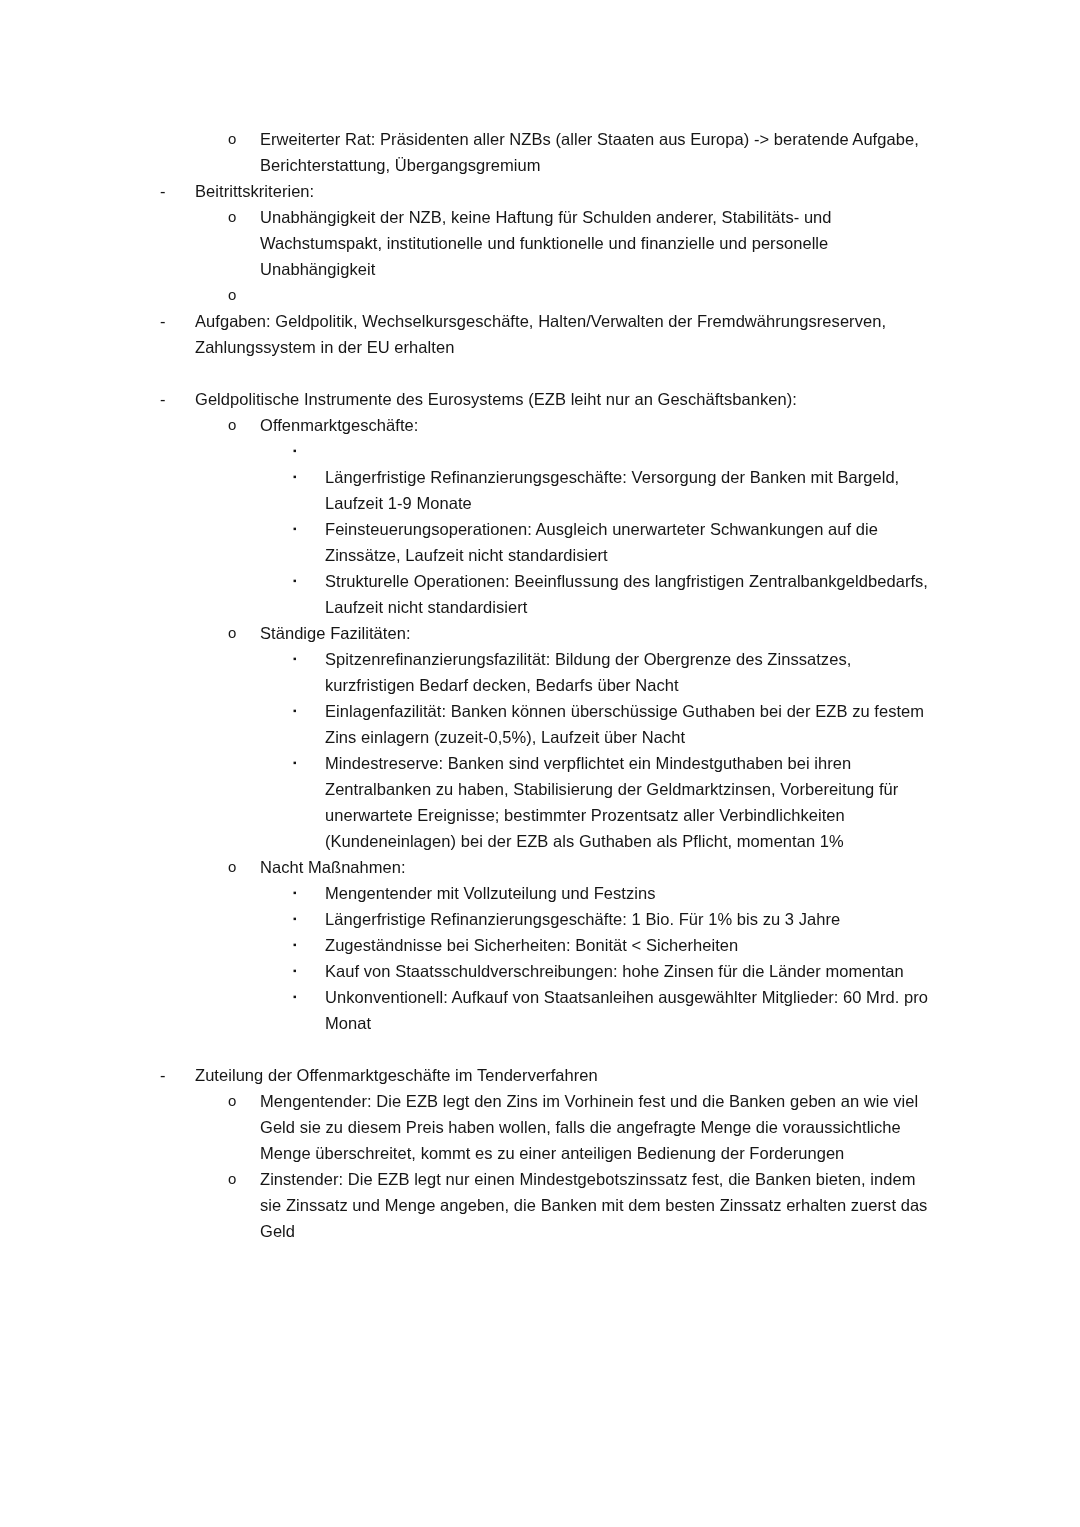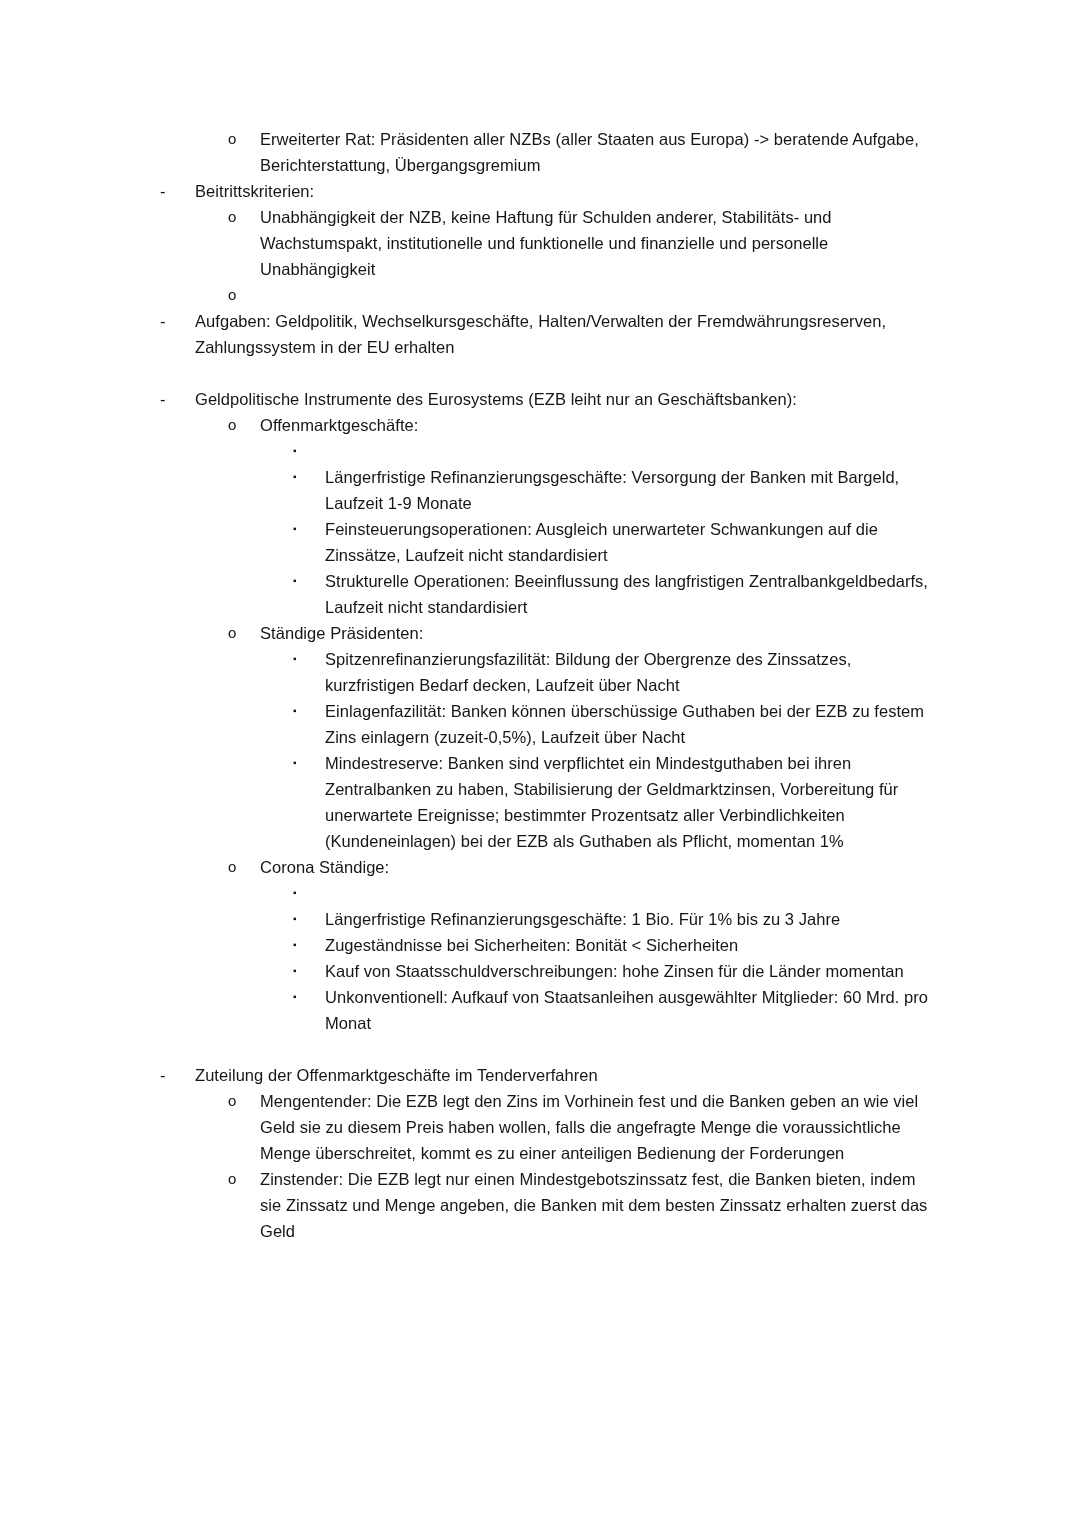--- a/index.html
+++ b/index.html
@@ -90,40 +90,41 @@
       <div class="li level-3">
         <span class="marker marker-3">▪</span>
         <span class="text">Feinsteuerungsoperationen: Ausgleich unerwarteter Schwankungen auf die Zinssätze, Laufzeit nicht standardisiert</span>
       </div>
       <div class="li level-3">
         <span class="marker marker-3">▪</span>
         <span class="text">Strukturelle Operationen: Beeinflussung des langfristigen Zentralbankgeldbedarfs, Laufzeit nicht standardisiert</span>
       </div>
       <div class="li level-2">
         <span class="marker marker-2">o</span>
-        <span class="text">Ständige Präsidenten:</span>
+        <span class="text">Ständige Fazilitäten:</span>
       </div>
       <div class="li level-3">
         <span class="marker marker-3">▪</span>
-        <span class="text">Spitzenrefinanzierungsfazilität: Bildung der Obergrenze des Zinssatzes, kurzfristigen Bedarf decken, Laufzeit über Nacht</span>
+        <span class="text">Spitzenrefinanzierungsfazilität: Bildung der Obergrenze des Zinssatzes, kurzfristigen Bedarf decken, Bedarfs über Nacht</span>
       </div>
       <div class="li level-3">
         <span class="marker marker-3">▪</span>
         <span class="text">Einlagenfazilität: Banken können überschüssige Guthaben bei der EZB zu festem Zins einlagern (zuzeit-0,5%), Laufzeit über Nacht</span>
       </div>
       <div class="li level-3">
         <span class="marker marker-3">▪</span>
         <span class="text">Mindestreserve: Banken sind verpflichtet ein Mindestguthaben bei ihren Zentralbanken zu haben, Stabilisierung der Geldmarktzinsen, Vorbereitung für unerwartete Ereignisse; bestimmter Prozentsatz aller Verbindlichkeiten (Kundeneinlagen) bei der EZB als Guthaben als Pflicht, momentan 1%</span>
       </div>
       <div class="li level-2">
         <span class="marker marker-2">o</span>
-        <span class="text">Corona Ständige:</span>
+        <span class="text">Nacht Maßnahmen:</span>
       </div>
       <div class="li level-3">
         <span class="marker marker-3">▪</span>
+        <span class="text">Mengentender mit Vollzuteilung und Festzins</span>
       </div>
       <div class="li level-3">
         <span class="marker marker-3">▪</span>
         <span class="text">Längerfristige Refinanzierungsgeschäfte: 1 Bio. Für 1% bis zu 3 Jahre</span>
       </div>
       <div class="li level-3">
         <span class="marker marker-3">▪</span>
         <span class="text">Zugeständnisse bei Sicherheiten: Bonität &lt; Sicherheiten</span>
       </div>
       <div class="li level-3">

